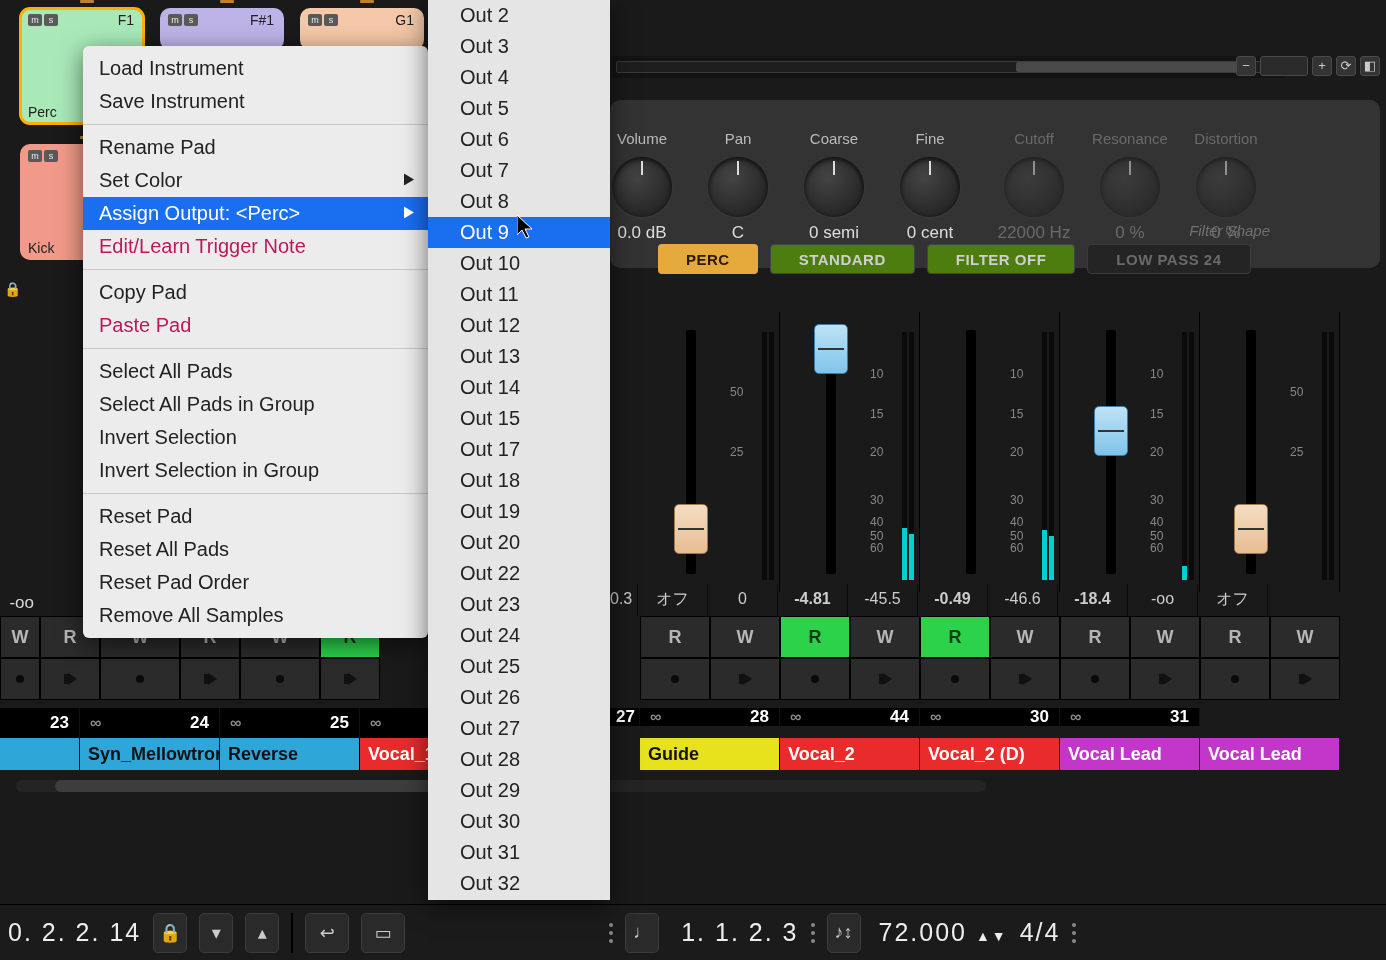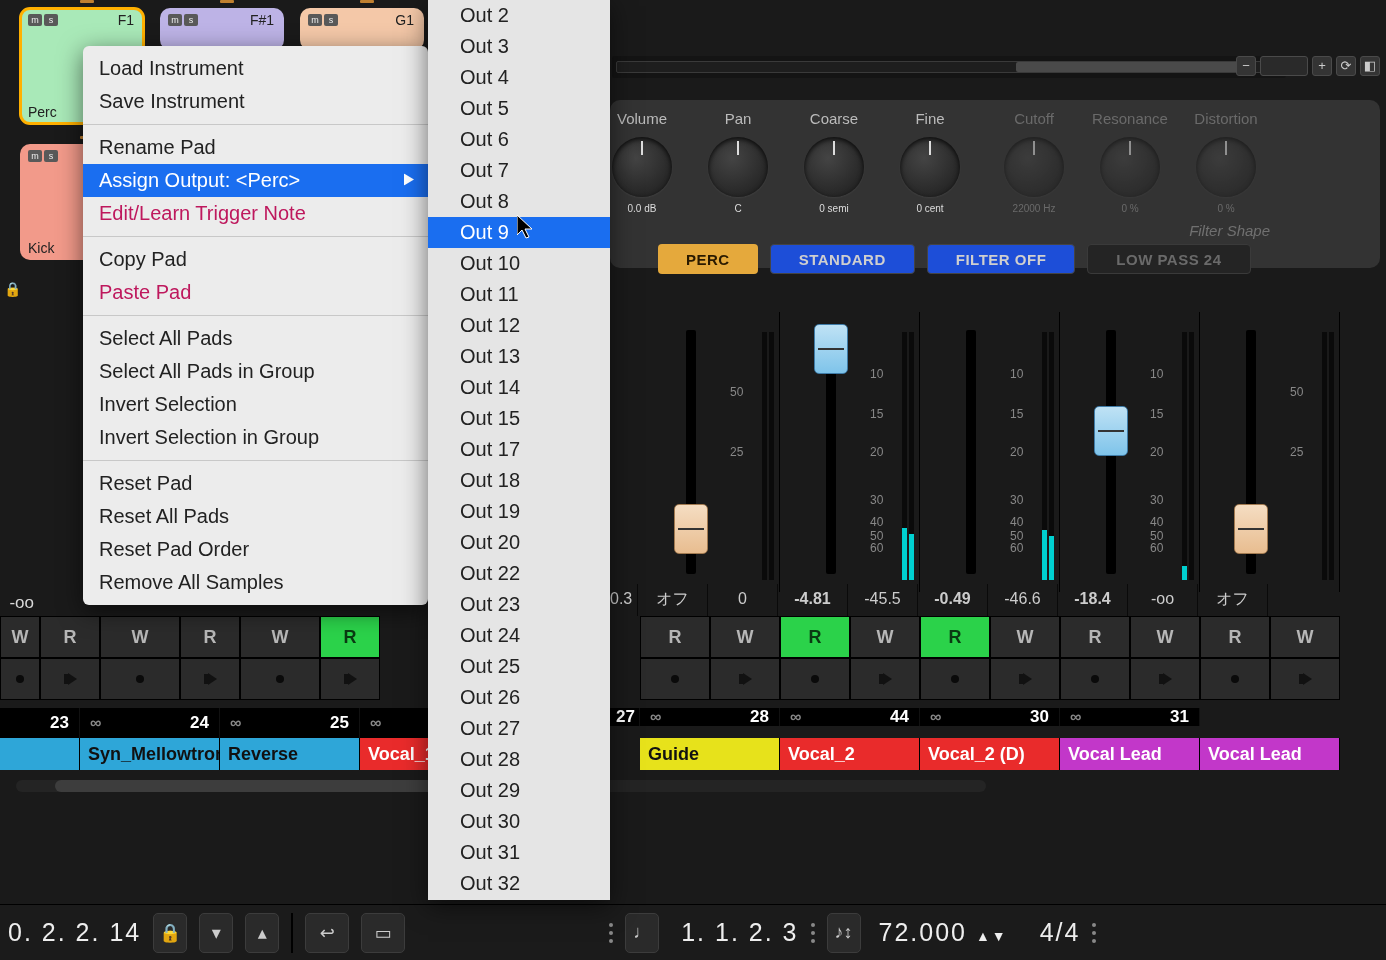--- a/index.html
+++ b/index.html
@@ -30,33 +30,33 @@
 
 
 .sub-menu { position: absolute; left: 428px; top: 0; width: 182px; height: 900px; background: #e5e5e5; box-shadow: 0 6px 24px rgba(0,0,0,.55); z-index: 60; padding-top: 0; }
 .sub-item { padding: 2px 0 2px 32px; font-size: 20px; color: #222; line-height: 1.35; cursor: default; }
 .sub-item.highlight { background: #1a6ef0; color: #fff; }
 
 
 .cursor { position: absolute; left: 517px; top: 215px; z-index: 200; }
 
 
-.knob-panel { position: absolute; left: 610px; top: 100px; right: 6px; height: 168px; background: #333; border-radius: 10px; padding-top: 10px; }
+.knob-panel { position: absolute; left: 610px; top: 100px; right: 6px; height: 168px; background: #333; border-radius: 10px; padding-top: 30px; }
 .knob-col { position: absolute; width: 96px; text-align: center; }
 .knob-title { color: #bbb; font-size: 15px; }
 .knob-body { width: 60px; height: 60px; border-radius: 50%; background: radial-gradient(circle at 40% 35%, #444, #1b1b1b); margin: 10px auto 6px auto; position: relative; box-shadow: inset 0 2px 5px rgba(0,0,0,.8), 0 1px 2px rgba(255,255,255,.06); }
 .knob-tick { position: absolute; left: 50%; top: 4px; width: 2px; height: 14px; background: #ddd; transform: translateX(-50%); }
-.knob-value { font-size: 10px; color: #ddd; }
+.knob-value { font-size: 17px; color: #ddd; }
 .knob-col.dim .knob-title, .knob-col.dim .knob-value { color: #6a6a6a; }
 .knob-col.dim .knob-body { opacity: .55; }
 
 .pill-row { position: absolute; top: 144px; left: 48px; display: flex; gap: 12px; }
 .pill { height: 30px; padding: 0 28px; border-radius: 4px; font-size: 15px; font-weight: 700; display: flex; align-items: center; letter-spacing: .5px; }
 .pill-amber { background: #e5a93c; color: #2a1a00; }
-.pill-dark { background: #1d4ed8; color: #cfcfcf; border: 1px solid #444; }
+.pill-dark { background: #4d7c0f; color: #cfcfcf; border: 1px solid #444; }
 .pill-dim { background: #242424; color: #6a6a6a; border: 1px solid #3a3a3a; }
 .filter-label { position: absolute; right: 110px; top: 122px; color: #707070; font-size: 15px; font-style: italic; }
 
 
 .top-scroll { position: absolute; left: 612px; top: 56px; right: 100px; height: 22px; background: #141414; border-radius: 3px; display: flex; align-items: center; }
 .top-scroll .track { flex: 1; height: 12px; margin: 0 4px; background: #1e1e1e; border: 1px solid #3a3a3a; border-radius: 2px; position: relative; }
 .top-scroll .handle { position: absolute; height: 100%; background: #4a4a4a; border-radius: 2px; }
 .top-scroll .arrow-left, .top-scroll .arrow-right { width: 0; height: 0; border-top: 5px solid transparent; border-bottom: 5px solid transparent; }
 .top-scroll .arrow-left { border-right: 7px solid #888; margin-left: 3px; }
 .top-scroll .arrow-right { border-left: 7px solid #888; margin-right: 3px; }
@@ -140,20 +140,26 @@
   </div>
 </div>
 
 <div style="position:absolute;left:4px;top:281px;color:#6a6a6a;font-size:14px">🔒</div>
 
 <div class="ctx-menu">
   <div class="ctx-item">Load Instrument</div>
   <div class="ctx-item">Save Instrument</div>
   <div class="ctx-sep"></div>
   <div class="ctx-item">Rename Pad</div>
+  <div class="ctx-item">
+    <span>Set Color</span>
+    <span class="ctx-arrow"><svg width="10" height="12">
+          <path d="M0 0 L10 6 L0 12 Z" fill="#222"></path>
+        </svg></span>
+  </div>
   <div class="ctx-item highlight">
     <span>Assign Output: &lt;Perc&gt;</span>
     <span class="ctx-arrow"><svg width="10" height="12">
           <path d="M0 0 L10 6 L0 12 Z" fill="#fff"></path>
         </svg></span>
   </div>
   <div class="ctx-item disabled">Edit/Learn Trigger Note</div>
   <div class="ctx-sep"></div>
   <div class="ctx-item">Copy Pad</div>
   <div class="ctx-item disabled">Paste Pad</div>
@@ -575,19 +581,19 @@
     </div>
   <div class="tp-btn small">♩</div>
   <div class="tp-readout" style="margin-left:10px">1. 1. 2.  3</div>
   <div class="dots3">
       <span></span>
       <span></span>
       <span></span>
     </div>
   <div class="tp-btn small">♪↕</div>
   <div class="tp-readout" style="margin-left:6px"><span>72.000</span> <span style="font-size:14px">▲▼</span></div>
-  <div class="tp-readout" style="margin-left:20px">4/4</div>
+  <div class="tp-readout" style="">4/4</div>
   <div class="dots3">
       <span></span>
       <span></span>
       <span></span>
     </div>
 </div>
 
 </body></html>

